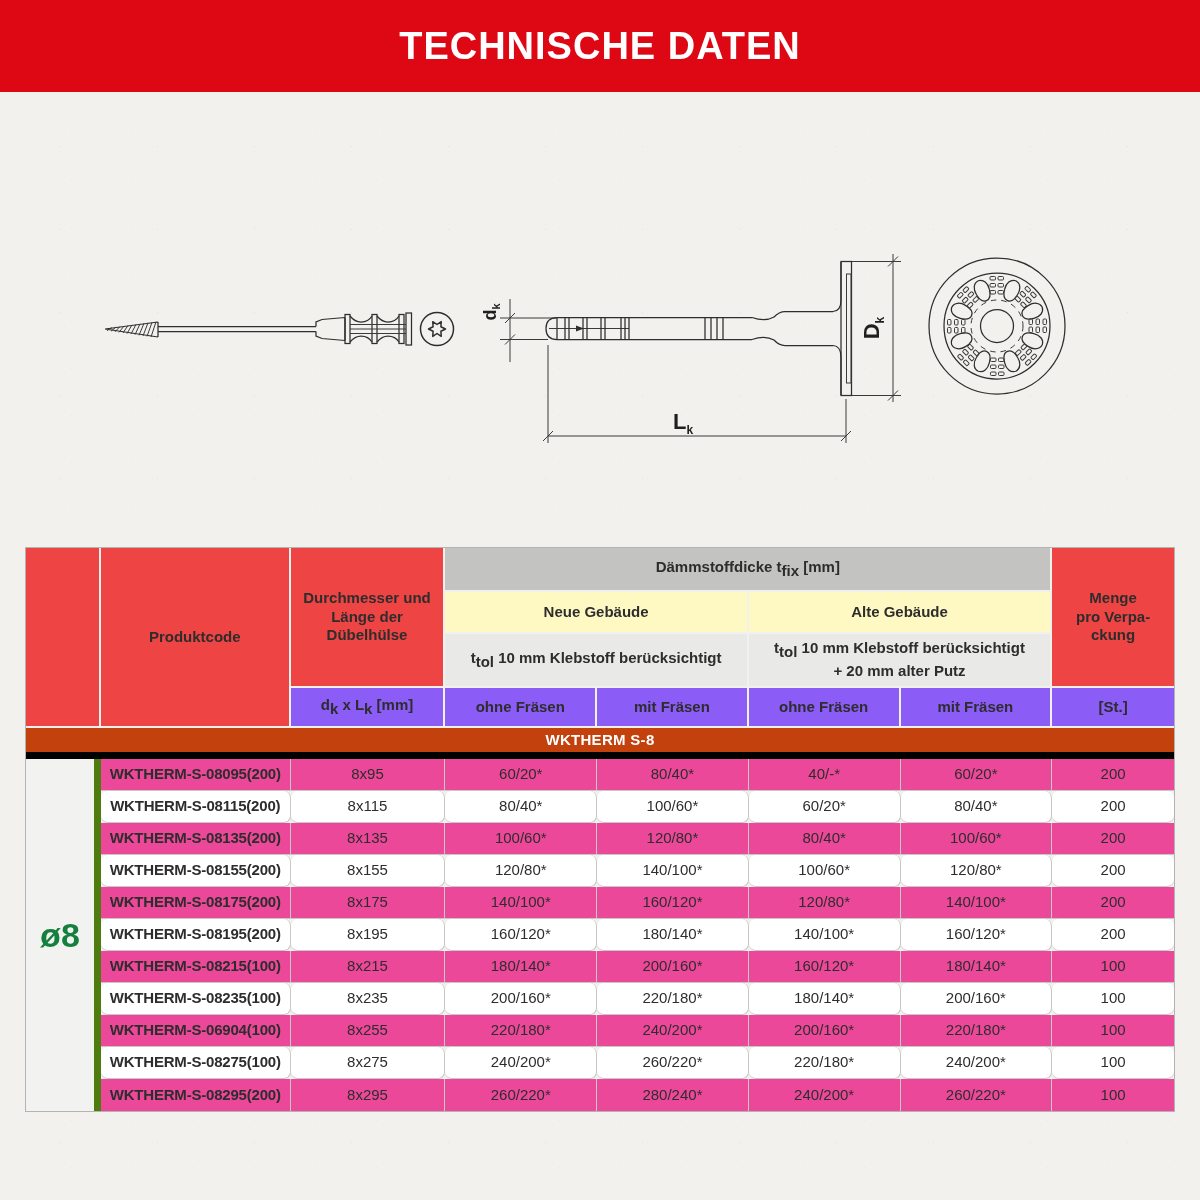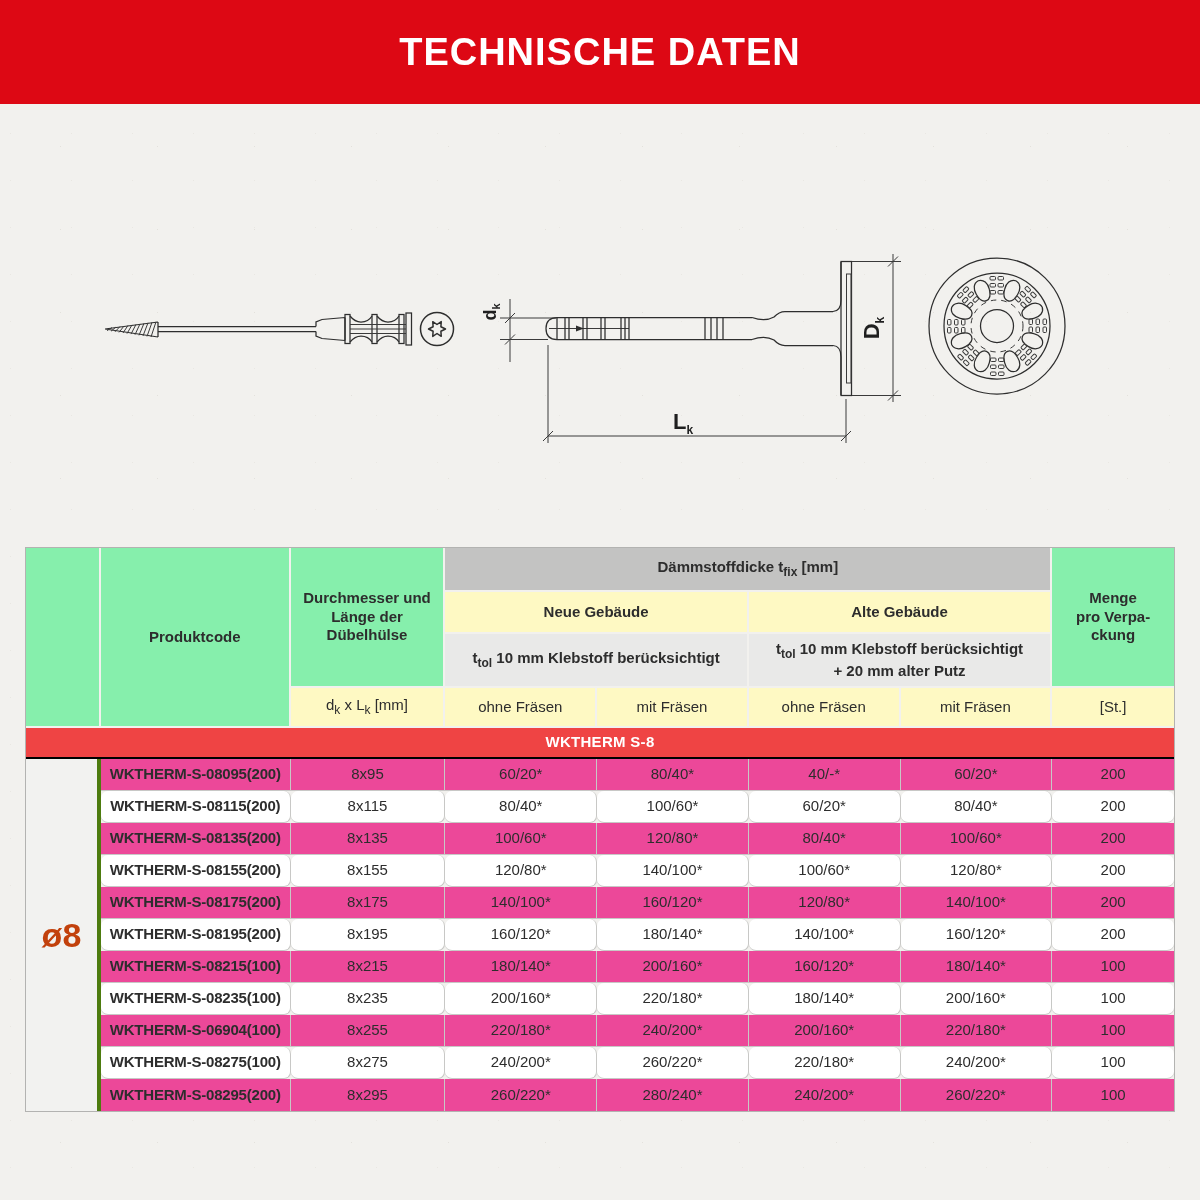--- a/index.html
+++ b/index.html
@@ -8,21 +8,21 @@
     font-family:"Liberation Sans",sans-serif;
     background-color:#f2f1ee;
     background-image:
       radial-gradient(#e3e1dc 0.8px, transparent 0.9px),
       radial-gradient(#e9e7e2 0.7px, transparent 0.8px);
     background-size:97px 83px,61px 47px;
     background-position:12px 22px,41px 63px;
     color:#2d2d2d;
   }
   .banner{
-    position:absolute;top:0;left:0;width:1200px;height:104px;
+    position:absolute;top:0;left:0;width:1200px;height:92px;
     background:#dd0814;display:flex;align-items:center;justify-content:center;
   }
   .banner h1{
     margin:0;color:#ffffff;font-size:38px;font-weight:bold;letter-spacing:1px;
   }
   svg.drawings{position:absolute;left:0;top:225px;width:1200px;height:250px;}
   svg .ln{fill:none;stroke:#2e2e2e;stroke-width:1.25;}
   svg .ln2{fill:none;stroke:#2e2e2e;stroke-width:1.5;stroke-linejoin:round;}
   svg .thin{fill:none;stroke:#3a3a3a;stroke-width:1;}
   svg .fil{fill:#2e2e2e;stroke:none;}
@@ -30,35 +30,35 @@
 
   table.data{
     position:absolute;left:25px;top:547px;width:1150px;
     border-collapse:separate;border-spacing:0;
     border:1px solid #b3b3b1;
     font-size:15px;
   }
   td{padding:0 2px;text-align:center;vertical-align:middle;line-height:1.25;}
   tr.r1{height:44px;} tr.r2{height:42px;} tr.r3{height:54px;} tr.r4{height:40px;}
   tr.rband{height:31px;} tr.rd{height:32px;}
-  .hdr{font-weight:bold;border-right:2px solid #f2f1ee;border-bottom:2px solid #f2f1ee;background:#86efac;}
+  .hdr{font-weight:bold;border-right:2px solid #f2f1ee;border-bottom:2px solid #f2f1ee;background:#ef4444;}
   .g1{background:#c3c3c2;}
   .g2{background:#fef9c3;}
   .g3{background:#e9e9e8;}
-  .subhdr{background:#fef9c3;font-weight:normal;border-right:2px solid #f2f1ee;border-bottom:2px solid #f2f1ee;}
+  .subhdr{background:#8b5cf6;font-weight:bold;border-right:2px solid #f2f1ee;border-bottom:2px solid #f2f1ee;}
   .noR{border-right:0 !important;}
-  .band{background:#ef4444;color:#ffffff;font-weight:bold;border-bottom:2px solid #000000;letter-spacing:0.3px;}
+  .band{background:#c2410c;color:#ffffff;font-weight:bold;border-bottom:7px solid #000000;letter-spacing:0.3px;}
   tr.odd td{background:#ec4899;}
   tr.even td{background:#ffffff;border-radius:7px;}
   td.dcell{border-right:1px solid #c8c8c6;border-bottom:1px solid #c8c8c6;}
   td.dcell.noR{border-right:0;}
   tr.last td.dcell{border-bottom:0;}
   td.code{font-weight:bold;letter-spacing:-0.2px;}
-  td.group{background:#f2f2f0 !important;font-size:34px;font-weight:bold;color:#c2410c;border-right:4px solid #4d7c0f;}
-  .sb{font-size:12px;vertical-align:-4px;font-weight:inherit;}
+  td.group{background:#f2f2f0 !important;font-size:34px;font-weight:bold;color:#15803d;border-right:7px solid #4d7c0f;}
+  .sb{font-size:15px;vertical-align:-4px;font-weight:inherit;}
   .mline{display:block;}
 </style>
 </head>
 <body>
 
 <div class="banner">
   <h1>TECHNISCHE DATEN</h1>
 </div>
 
 <svg class="drawings" viewBox="0 225 1200 250" xmlns="http://www.w3.org/2000/svg">

